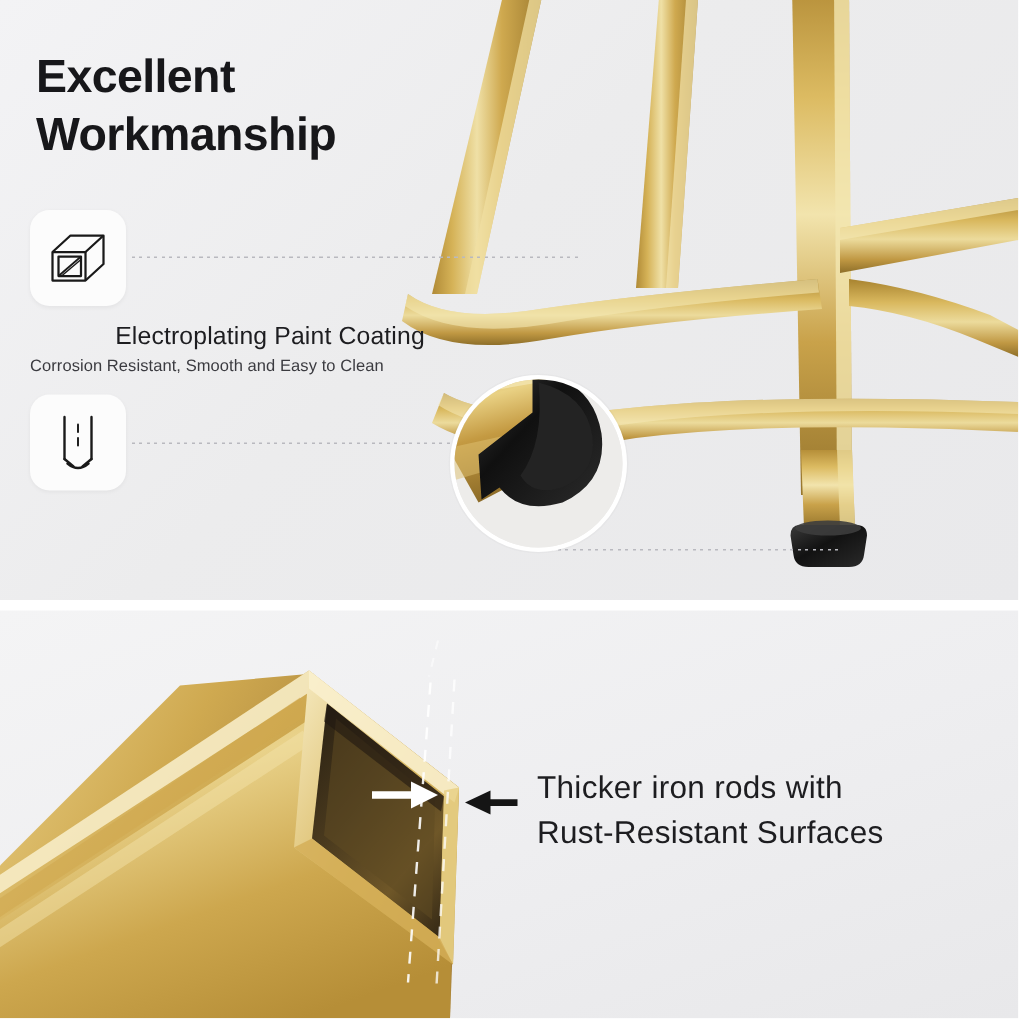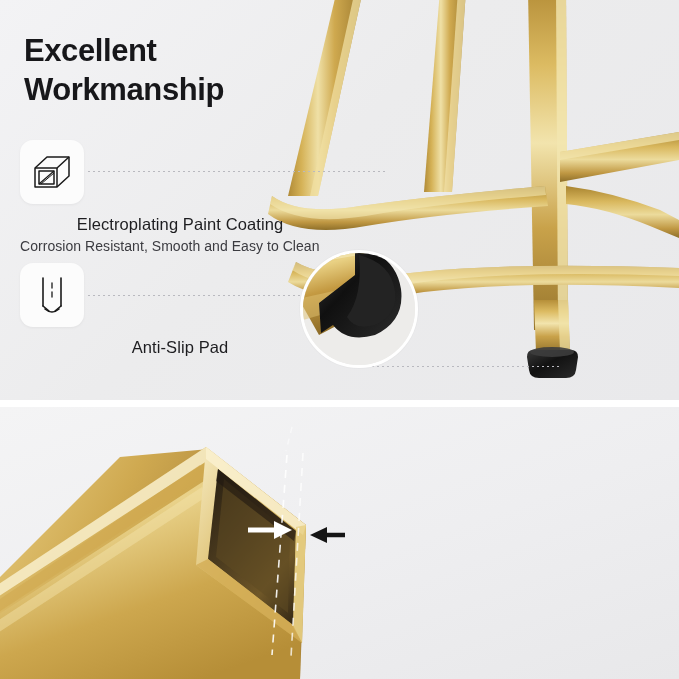--- a/index.html
+++ b/index.html
@@ -34,21 +34,21 @@
     width:64px;height:64px;border-radius:13px;background:#fcfcfc;
     box-shadow:0 1px 3px rgba(0,0,0,0.05);
     display:flex;align-items:center;justify-content:center;
   }
   .feat-title{
     margin-top:11px;font-size:16.5px;color:#1d1d20;font-weight:400;
     letter-spacing:0.1px;
     text-align:center;
   }
   .feat-sub{
-    margin-top:4px;font-size:14px;color:#3b3b40;font-weight:400;
+    margin-top:4px;font-size:11px;color:#3b3b40;font-weight:400;
     letter-spacing:0.05px;
   }
 
   
   .dotline{
     position:absolute;height:1px;
     background-image:repeating-linear-gradient(to right,#b9b9bf 0 2px,transparent 2px 5px);
   }
   .dot-1{left:88px;top:171px;width:300px;}
   .dot-2{left:88px;top:295px;width:222px;}
@@ -187,21 +187,20 @@
             <path d="M20,9 L20,14" stroke-width="1.3"></path>
             <path d="M20,18 L20,23" stroke-width="1.3"></path>
 
             <path d="M11,32 L17,37"></path>
             <path d="M29,32 L23,37"></path>
 
             <path d="M13,35 Q20,41 27,35" stroke-width="1.6"></path>
           </g>
         </svg>
       </div>
-      <div class="feat-title">Anti-Slip Pad</div>
     </div>
 
     <div class="magnifier">
       <svg class="mag-inner" viewBox="0 0 679 400" preserveAspectRatio="none">
         <defs>
           <linearGradient id="mTube" x1="0" y1="0" x2="0.35" y2="1">
             <stop offset="0%" stop-color="#cfa84f"></stop>
             <stop offset="35%" stop-color="#e9d184"></stop>
             <stop offset="60%" stop-color="#c49a42"></stop>
             <stop offset="100%" stop-color="#8d6c28"></stop>
@@ -296,15 +295,18 @@
       </g>
 
       <g>
         <line x1="345" y1="128" x2="322" y2="128" stroke="#151515" stroke-width="4.5" stroke-linecap="butt"></line>
         <path d="M310,128 L327,120 L327,136 Z" fill="#151515"></path>
       </g>
 
       <line x1="292" y1="20" x2="286" y2="44" stroke="#ffffff" stroke-width="1.4" stroke-dasharray="6 6" opacity="0.55"></line>
     </svg>
 
+    <div style="position:absolute;left:358px;top:104px;width:300px;
+                font-size:21px;line-height:1.44;color:#1d1d20;letter-spacing:0.2px;white-space:pre-line;">Thicker iron rods with
+Rust-Resistant Surfaces</div>
   </div>
 
 </div>
 
 </body></html>

